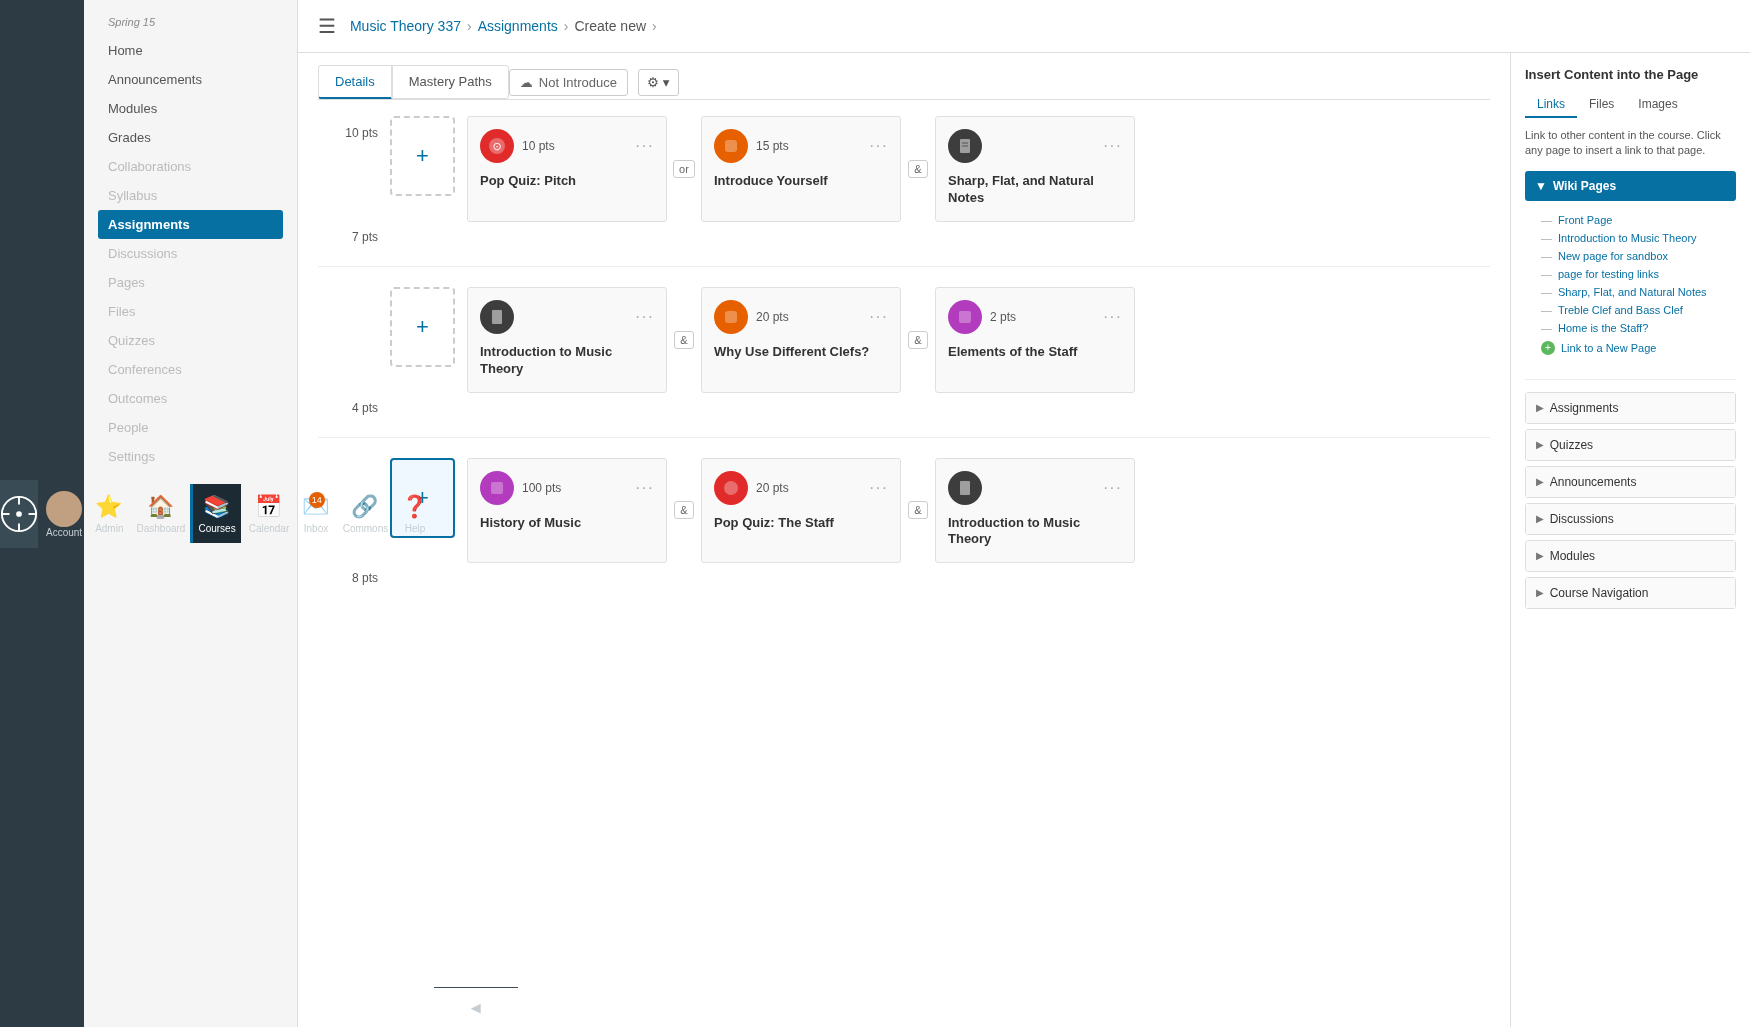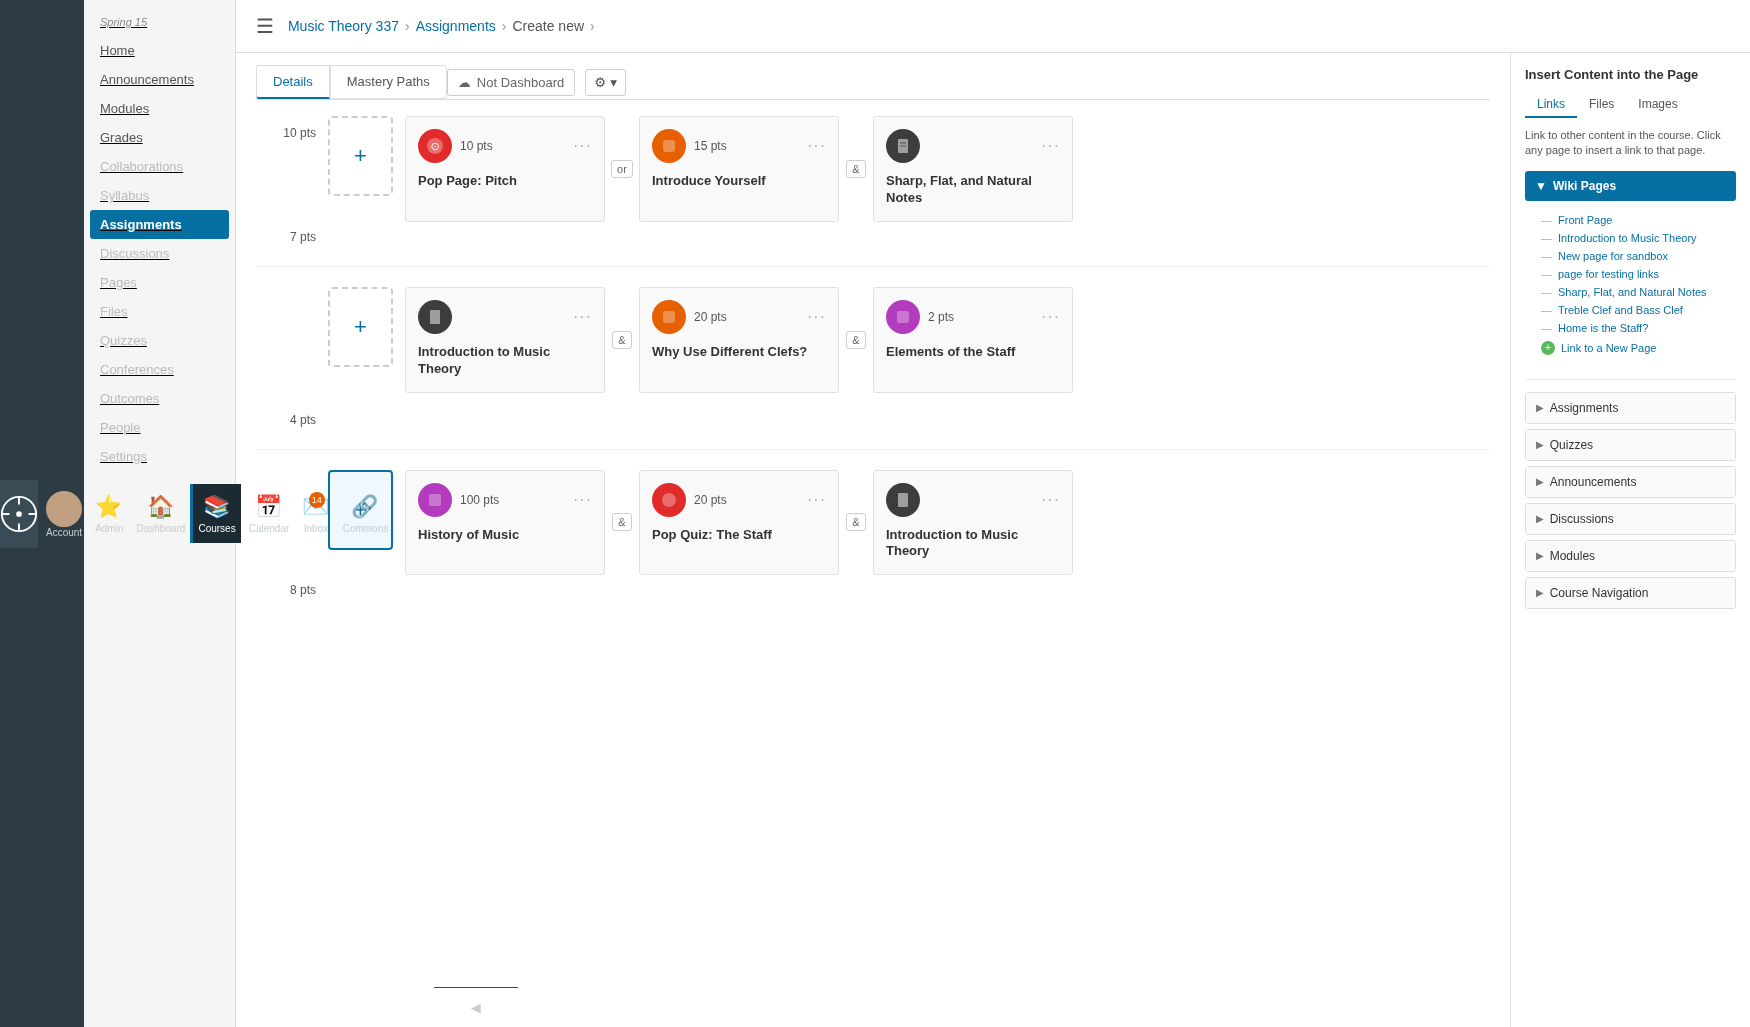--- a/index.html
+++ b/index.html
@@ -65,27 +65,26 @@
       display: flex;
       align-items: center;
       justify-content: center;
       color: #c7cdd1;
       cursor: pointer;
       border-top: 1px solid #394b55;
     }
 
     
     .course-sidebar {
-      width: 152px;
+      width: 214px;
       background: #f5f5f5;
       border-right: 1px solid #ddd;
-      padding: 16px 0;
+      padding: 16px 8px;
       flex-shrink: 0;
       overflow-y: auto;
-      text-decoration: underline;
     }
     .course-sidebar .term { font-size: 11px; color: #888; padding: 0 16px 8px; font-style: italic; }
     .sidebar-nav-item {
       display: block;
       padding: 7px 16px;
       color: #555;
       font-size: 13px;
       cursor: pointer;
       text-decoration: none;
     }
@@ -475,21 +474,21 @@
     <div class="assignment-main">
 
       <div class="tabs-bar">
         <div class="tabs">
           <div class="tab active">Details</div>
           <div class="tab">Mastery Paths</div>
         </div>
         <div class="tab-actions">
           <div class="not-published">
             <span>☁</span>
-            <span>Not Dashboard</span>
+            <span>Not Introduce</span>
           </div>
           <button class="gear-btn">
             <span>⚙</span>
             <span>▾</span>
           </button>
         </div>
       </div>
 
       <div class="assignment-group">
         <div class="group-row">
@@ -505,21 +504,21 @@
                   <div class="card-icon ic-red">
                     <svg width="18" height="18" viewBox="0 0 18 18">
                         <circle cx="9" cy="9" r="8" fill="rgba(255,255,255,0.3)"></circle>
                         <text x="9" y="13" text-anchor="middle" fill="white" font-size="11">⊙</text>
                       </svg>
                   </div>
                   <span class="card-pts">10 pts</span>
                 </div>
                 <span class="card-dots">···</span>
               </div>
-              <div class="card-title">Pop Page: Pitch</div>
+              <div class="card-title">Pop Quiz: Pitch</div>
             </div>
 
             <div class="connector">
               <span class="connector-badge">or</span>
             </div>
 
             <div class="assign-card">
               <div class="card-header">
                 <div class="card-icon-pts">
                   <div class="card-icon ic-orange">
@@ -617,21 +616,21 @@
                       </svg>
                   </div>
                   <span class="card-pts">2 pts</span>
                 </div>
                 <span class="card-dots">···</span>
               </div>
               <div class="card-title">Elements of the Staff</div>
             </div>
           </div>
         </div>
-        <div class="group-row" style="margin-top:20px;">
+        <div class="group-row" style="margin-top:8px;">
           <div class="group-pts bottom">4 pts</div>
         </div>
         <div class="divider"></div>
       </div>
 
       <div class="assignment-group">
         <div class="group-row">
           <div class="group-pts" style="visibility:hidden;">0 pts</div>
           <div class="add-box selected">
             <span>+</span>

